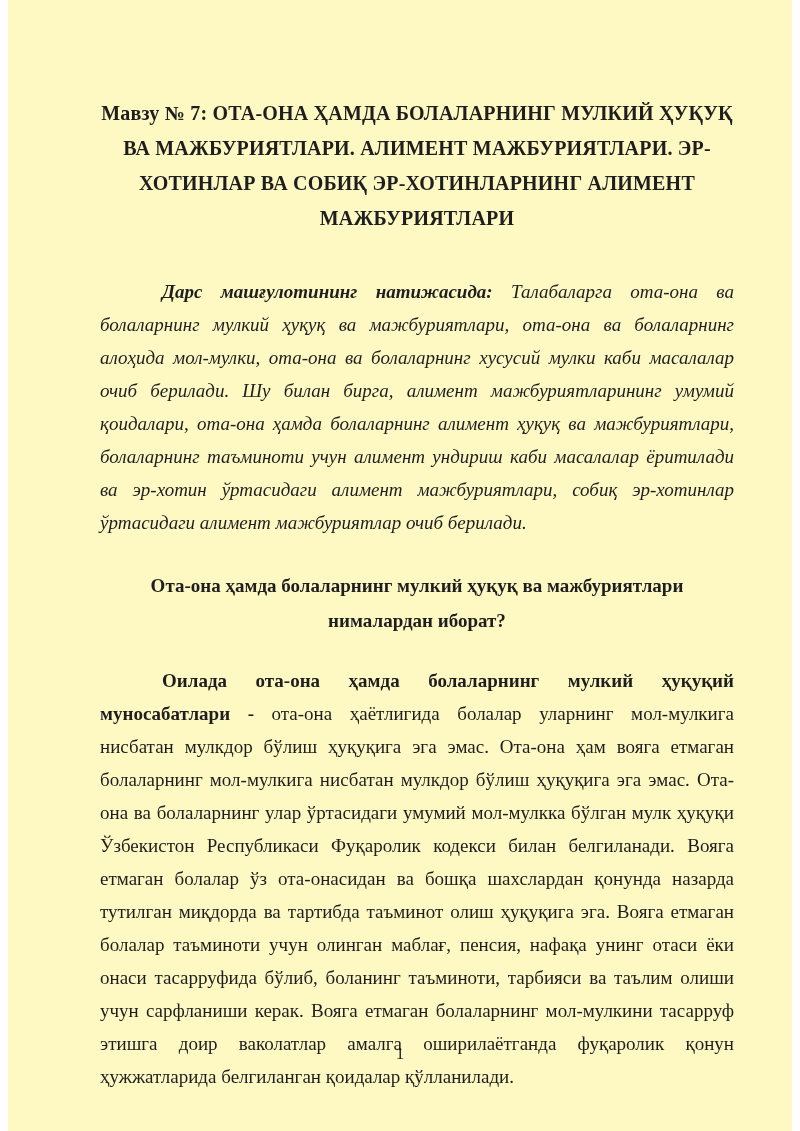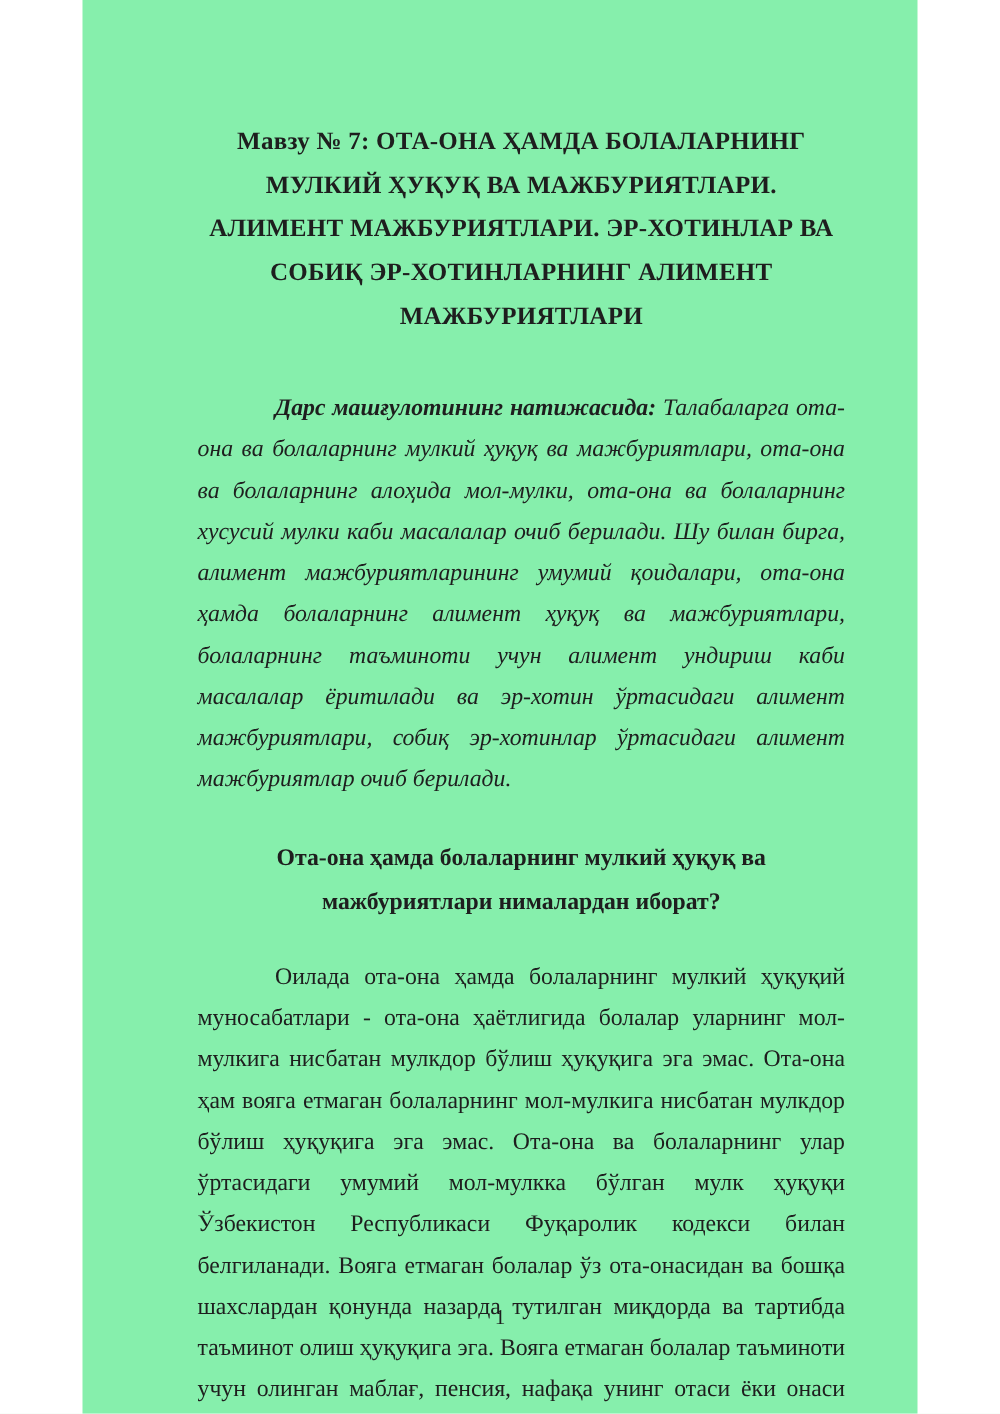--- a/index.html
+++ b/index.html
@@ -2,24 +2,24 @@
 <html><head>
 <meta charset="utf-8">
 <style>
   html, body {
     margin: 0;
     padding: 0;
     background: #ffffff;
   }
   .page {
     position: relative;
-    width: 668px;
+    width: 784px;
     height: 1131px;
     margin: 0 auto;
-    background: #86efac;
+    background: #fef9c3;
     font-family: "Liberation Serif", serif;
     color: #1e1e1e;
     overflow: hidden;
   }
   .content {
     position: absolute;
     top: 96px;
     left: 92px;
     right: 58px;
   }
@@ -50,21 +50,21 @@
     text-align: center;
   }
   .body-par {
     margin: 26px 0 0 0;
     font-size: 19px;
     line-height: 33px;
     text-align: justify;
     text-indent: 62px;
   }
   .body-par .lead {
-    font-weight: normal;
+    font-weight: bold;
   }
   .page-number {
     position: absolute;
     top: 1043px;
     left: 0;
     width: 100%;
     text-align: center;
     font-size: 17px;
     line-height: 22px;
   }

